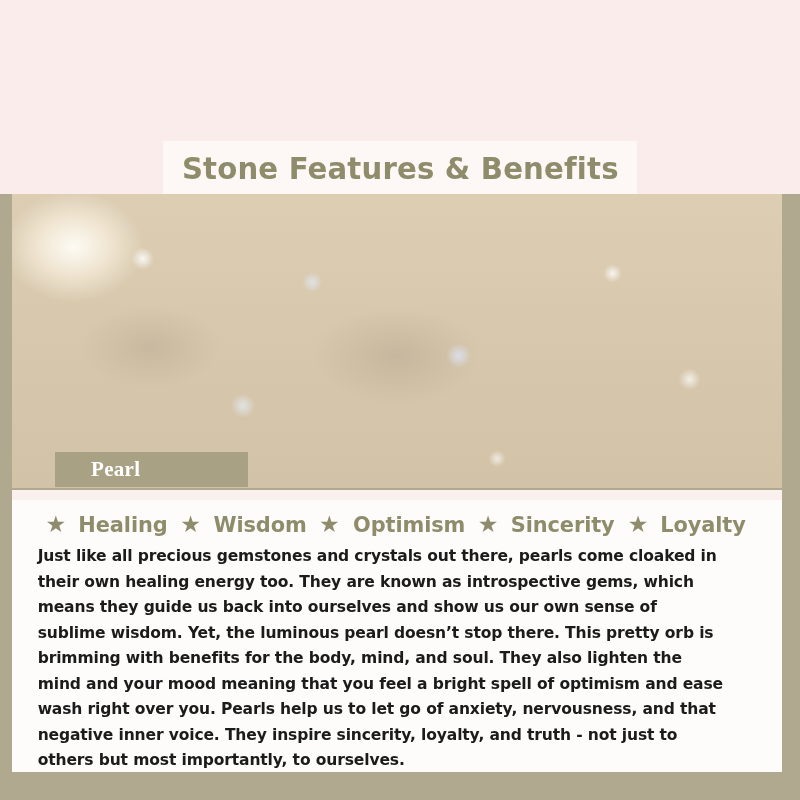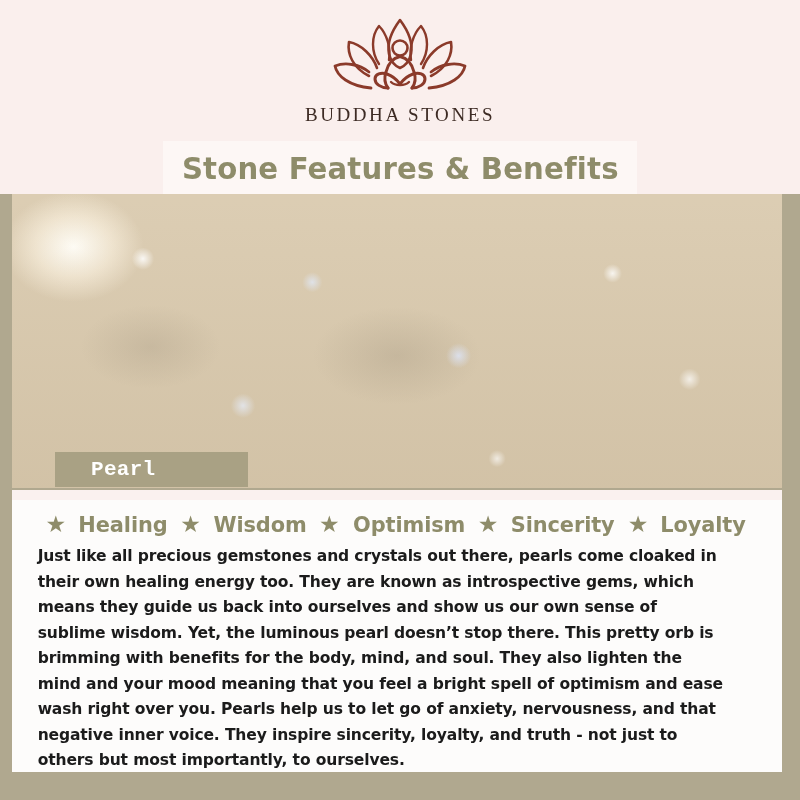--- a/index.html
+++ b/index.html
@@ -154,21 +154,21 @@
     width: 193px;
     height: 35px;
     background: #a9a184;
     display: flex;
     align-items: center;
     z-index: 5;
   }
 
   .stone-tab .stone-name {
     margin-left: 36px;
-    font-family: Liberation Mono, monospace;
+    font-family: Liberation Serif, serif;
     font-weight: bold;
     font-size: 21px;
     color: #ffffff;
     letter-spacing: 0.3px;
     white-space: nowrap;
   }
 
   
   .bottom-frame {
     position: absolute;
@@ -241,53 +241,20 @@
     transform: scaleX(0.955);
     transform-origin: left top;
     letter-spacing: -0.15px;
   }
 </style>
 </head>
 <body>
 
 <div class="infographic">
 
-  <div class="header">
-    <div class="logo-wrap">
-      <svg class="logo-mark" viewBox="0 0 150 88" aria-hidden="true">
-        <g fill="none" stroke="#8b3a2a" stroke-width="2.6" stroke-linecap="round" stroke-linejoin="round">
-
-          <path d="M46 74 C24 72 12 62 10 52 C20 48 34 50 44 58" stroke-width="2.8"></path>
-
-          <path d="M104 74 C126 72 138 62 140 52 C130 48 116 50 106 58" stroke-width="2.8"></path>
-
-          <path d="M44 62 C28 54 22 40 24 28 C36 30 48 42 52 54" stroke-width="2.6"></path>
-
-          <path d="M106 62 C122 54 128 40 126 28 C114 30 102 42 98 54" stroke-width="2.6"></path>
-
-          <path d="M54 50 C46 38 46 22 54 12 C62 20 66 34 64 46" stroke-width="2.4"></path>
-
-          <path d="M96 50 C104 38 104 22 96 12 C88 20 84 34 86 46" stroke-width="2.4"></path>
-
-          <path d="M75 6 C66 18 62 30 64 40 C66 48 70 52 75 54 C80 52 84 48 86 40 C88 30 84 18 75 6Z" stroke-width="2.6"></path>
-
-          <circle cx="75" cy="34" r="7.5" stroke-width="2.6"></circle>
-
-          <path d="M75 42.5 C68 44 63 50 61 58 C59 64 60 70 63 74" stroke-width="3"></path>
-          <path d="M75 42.5 C82 44 87 50 89 58 C91 64 90 70 87 74" stroke-width="3"></path>
-
-          <path d="M63 74 C56 74 50 70 50 65 C50 60 56 58 62 60 C68 62 72 66 75 70" stroke-width="3"></path>
-          <path d="M87 74 C94 74 100 70 100 65 C100 60 94 58 88 60 C82 62 78 66 75 70" stroke-width="3"></path>
-
-          <path d="M66 68 C70 72 80 72 84 68" stroke-width="2.4"></path>
-        </g>
-      </svg>
-      <div class="logo-text">BUDDHA STONES</div>
-    </div>
-  </div>
 
   <div class="title-banner">
     <span class="title-text">Stone Features &amp; Benefits</span>
   </div>
 
   <div class="photo-band">
     <div class="photo">
       <div class="photo-shade"></div>
       <div class="photo-sheen"></div>
     </div>

